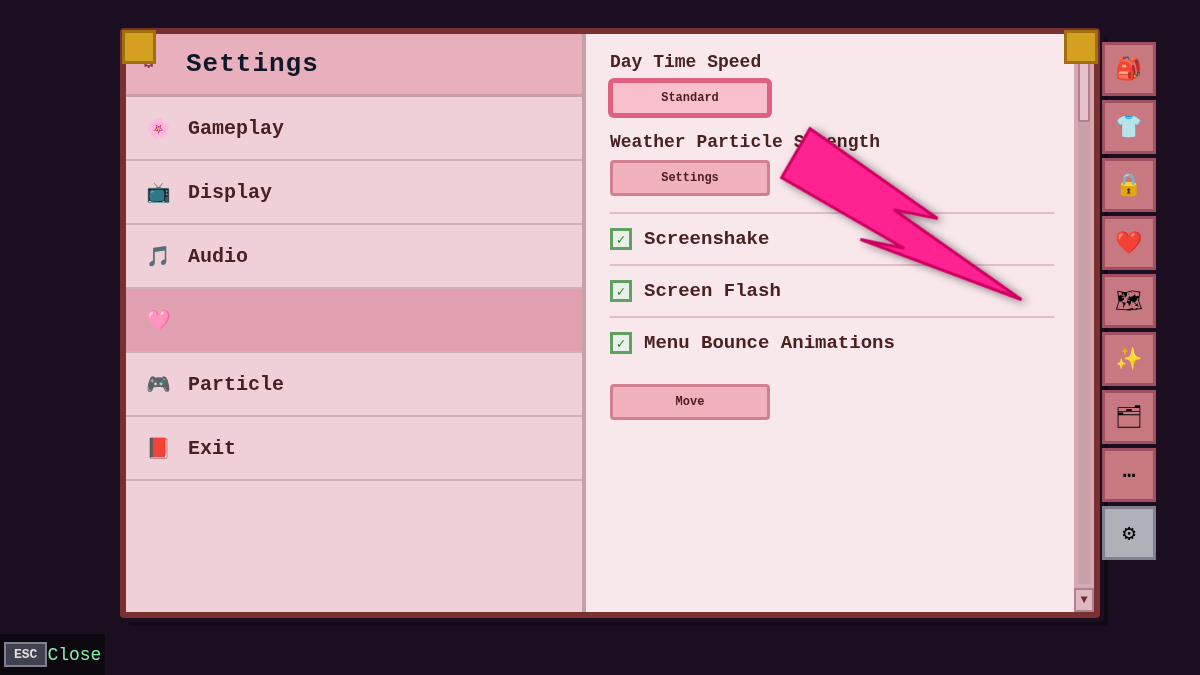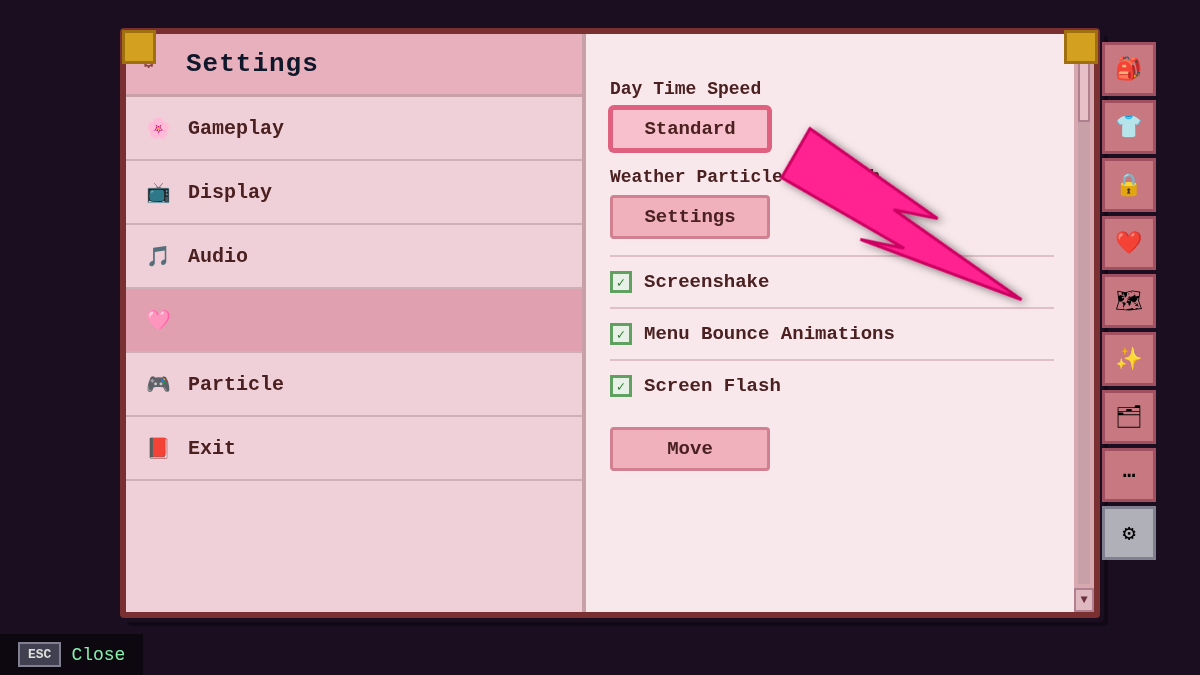--- a/index.html
+++ b/index.html
@@ -132,41 +132,40 @@
       flex-direction: column;
       position: relative;
       overflow: hidden;
     }
 
     .right-content {
       flex: 1;
       padding: 18px 20px 18px 24px;
       overflow: hidden;
       margin-right: 20px;
-      margin-top: 27px;
     }
 
     
     .setting-section {
       margin-bottom: 16px;
     }
 
     .setting-label {
       font-size: 18px;
       color: #4a2020;
       font-weight: bold;
       margin-bottom: 8px;
     }
 
     .setting-button {
       background: #f0b0bc;
       border: 3px solid #d08090;
       border-radius: 4px;
       padding: 8px 24px;
-      font-size: 19px;
+      font-size: 12px;
       font-family: 'Courier New', monospace;
       font-weight: bold;
       color: #4a2020;
       cursor: pointer;
       display: inline-block;
       min-width: 160px;
       text-align: center;
     }
 
     .setting-button.highlighted {
@@ -294,22 +293,21 @@
       z-index: 100;
     }
 
     
     .esc-bar {
       position: absolute;
       bottom: 0;
       left: 0;
       display: flex;
       align-items: center;
-      gap: 10px;
-      padding: 8px 18px;
+      padding: 8px 4px;
       background: rgba(0,0,0,0.5);
     }
 
     .esc-key {
       background: #404050;
       border: 2px solid #808090;
       color: #e0e0e0;
       font-size: 13px;
       font-weight: bold;
       padding: 3px 8px;
@@ -377,26 +375,26 @@
         <button class="setting-button">Settings</button>
       </div>
 
       <div class="checkbox-row">
         <div class="pixel-checkbox checked"></div>
         <span class="checkbox-label">Screenshake</span>
       </div>
 
       <div class="checkbox-row">
         <div class="pixel-checkbox checked"></div>
-        <span class="checkbox-label">Menu Bounce Animations</span>
+        <span class="checkbox-label">Screen Flash</span>
       </div>
 
       <div class="checkbox-row">
         <div class="pixel-checkbox checked"></div>
-        <span class="checkbox-label">Screen Flash</span>
+        <span class="checkbox-label">Menu Bounce Animations</span>
       </div>
 
       <div class="setting-section" style="margin-top:16px;">
         <button class="setting-button">Move</button>
       </div>
 
     </div>
 
     <div class="scrollbar">
       <div class="scroll-arrow">▲</div>

